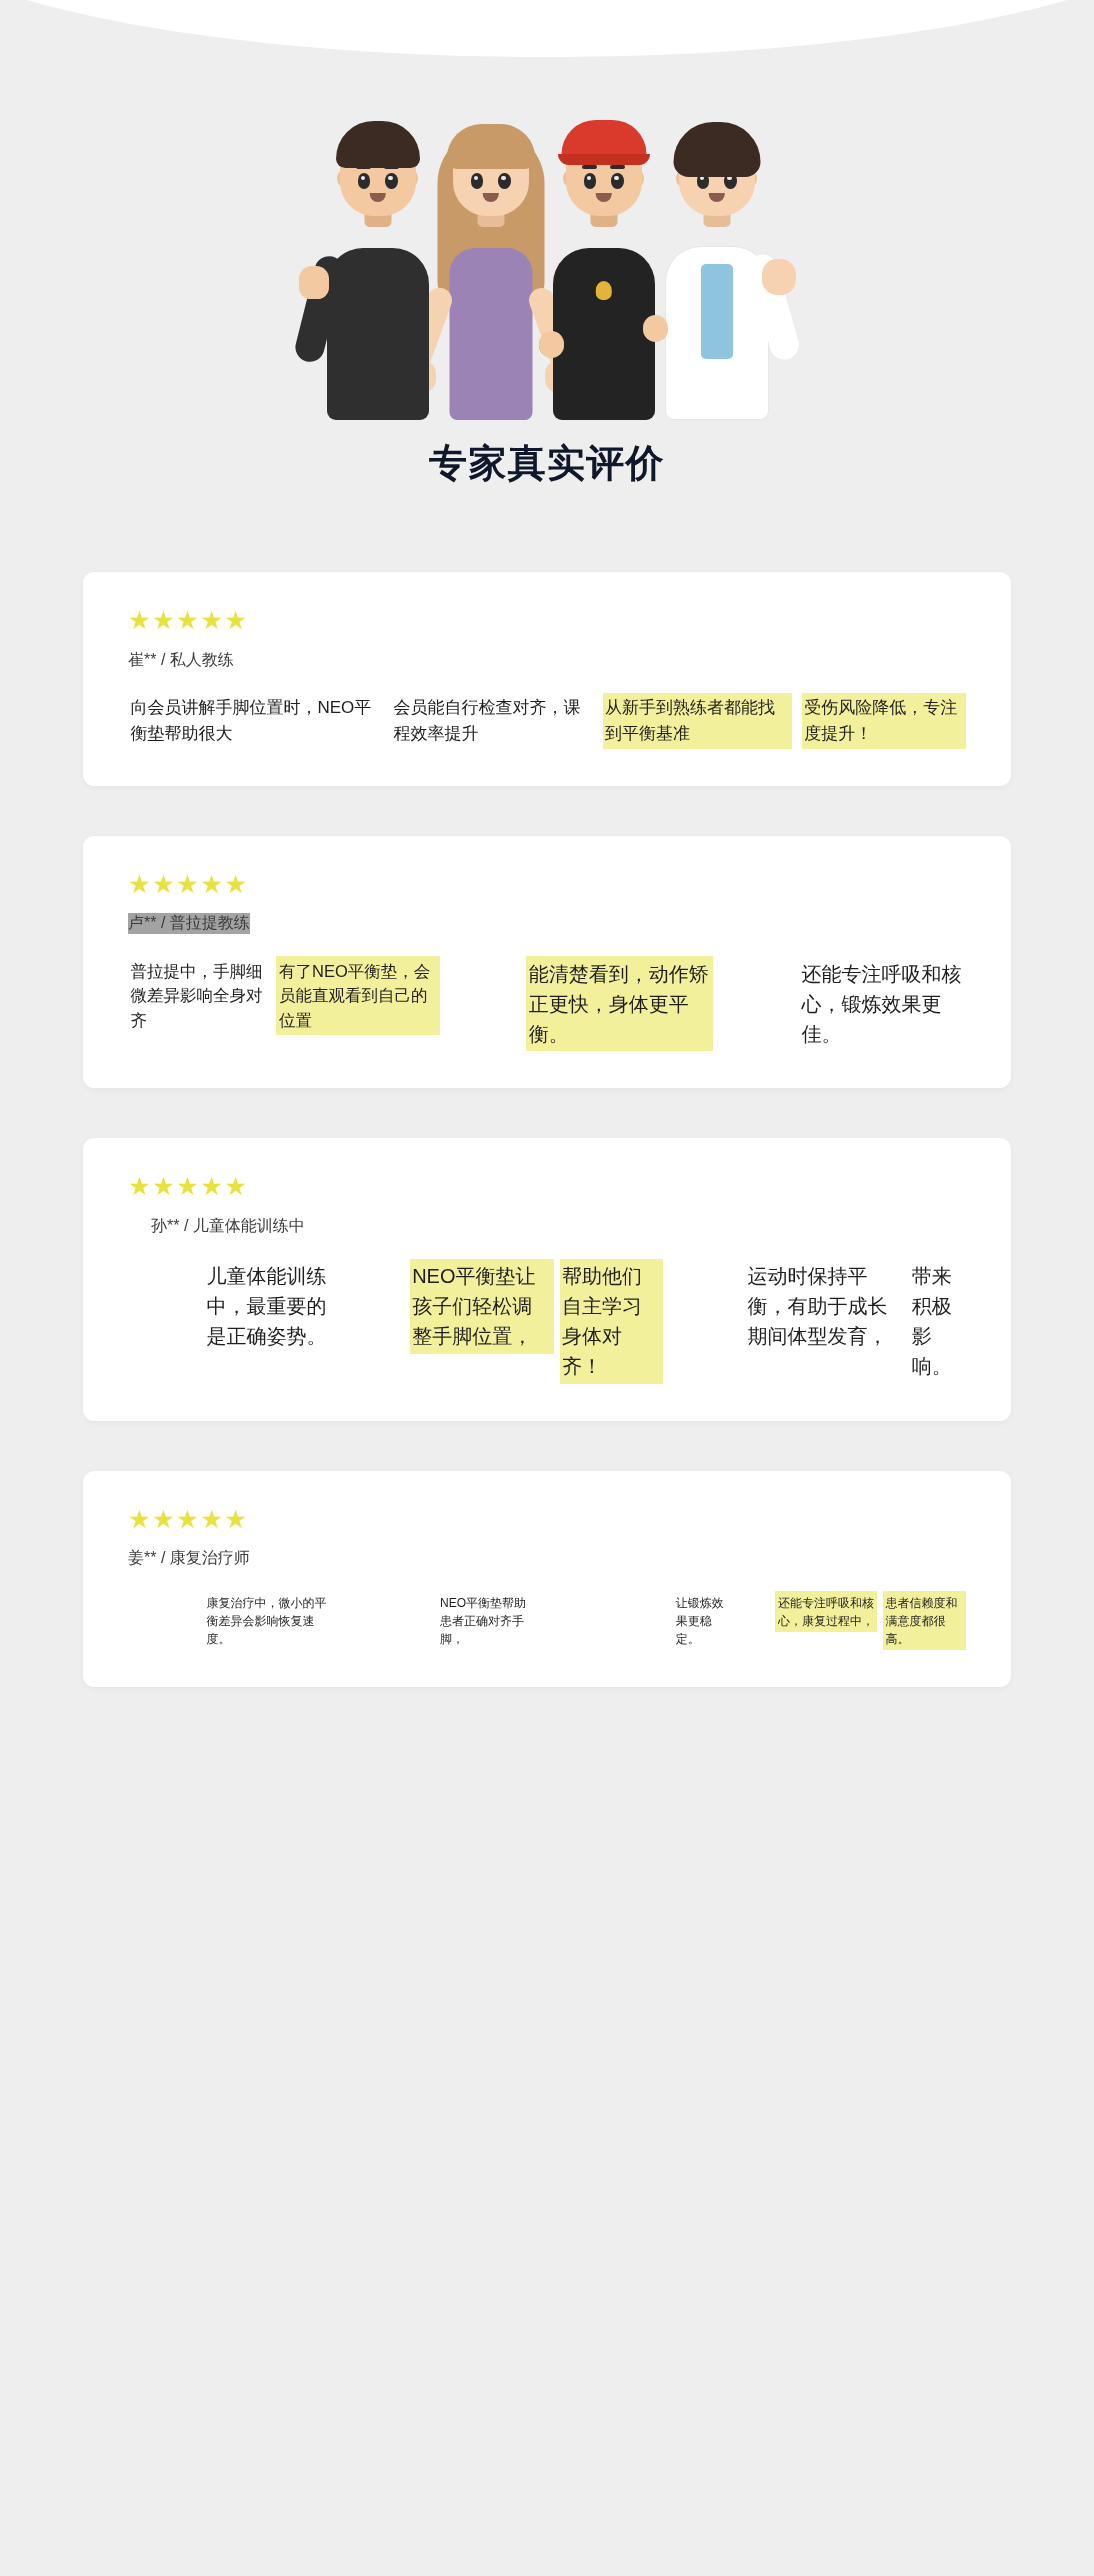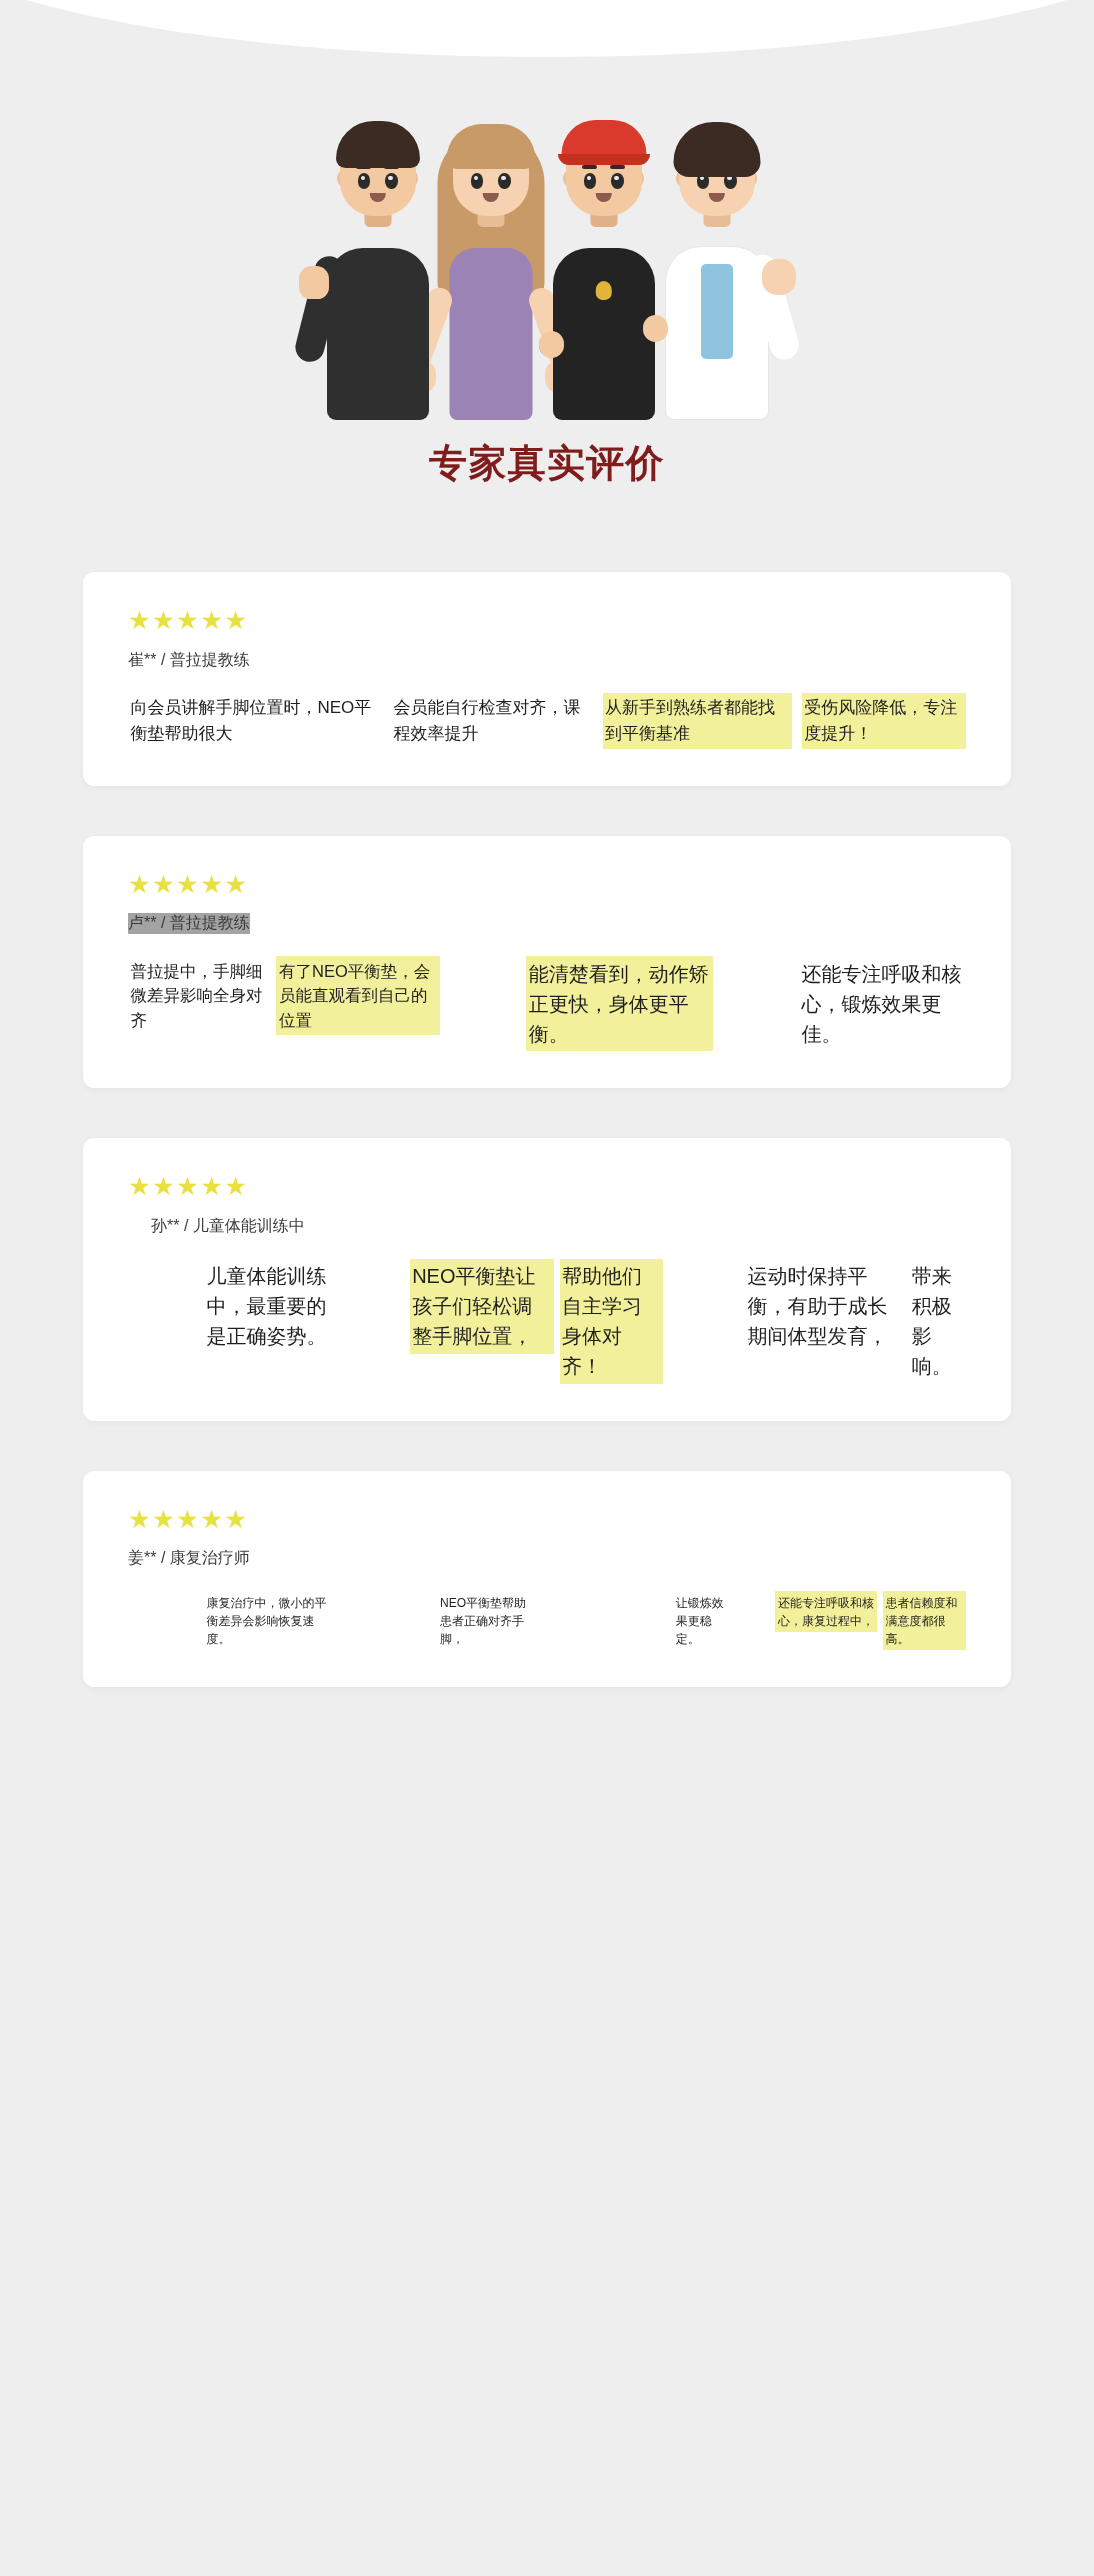--- a/index.html
+++ b/index.html
@@ -157,21 +157,21 @@
     position: absolute;
     width: 30.5px;
     height: 33px;
     border-radius: 14px;
     z-index: 6;
   }
   .title {
     margin: 18px 0 0 0;
     font-size: 38px;
     font-weight: bold;
-    color: #7f1d1d;
+    color: #0f172a;
     letter-spacing: 1.3px;
     font-family: "Liberation Sans", "DejaVu Sans", sans-serif;
   }
 
   .cards {
     margin-top: 83px;
     padding: 0 83px 114px 83px;
     display: flex;
     flex-direction: column;
     gap: 50px;
@@ -310,21 +310,21 @@
       </div>
 
     </div>
     <h1 class="title">专家真实评价</h1>
   </div>
 
   <div class="cards">
 
     <div class="card c1">
       <div class="stars">★★★★★</div>
-      <div class="author">崔** / 普拉提教练</div>
+      <div class="author">崔** / 私人教练</div>
       <div class="lines">
         <div class="line"><span>向会员讲解手脚位置时，NEO平衡垫帮助很大</span></div>
         <div class="line"><span>会员能自行检查对齐，课程效率提升</span></div>
         <div class="line hl"><span>从新手到熟练者都能找到平衡基准</span></div>
         <div class="line hl"><span>受伤风险降低，专注度提升！</span></div>
       </div>
     </div>
 
     <div class="card c2">
       <div class="stars">★★★★★</div>

